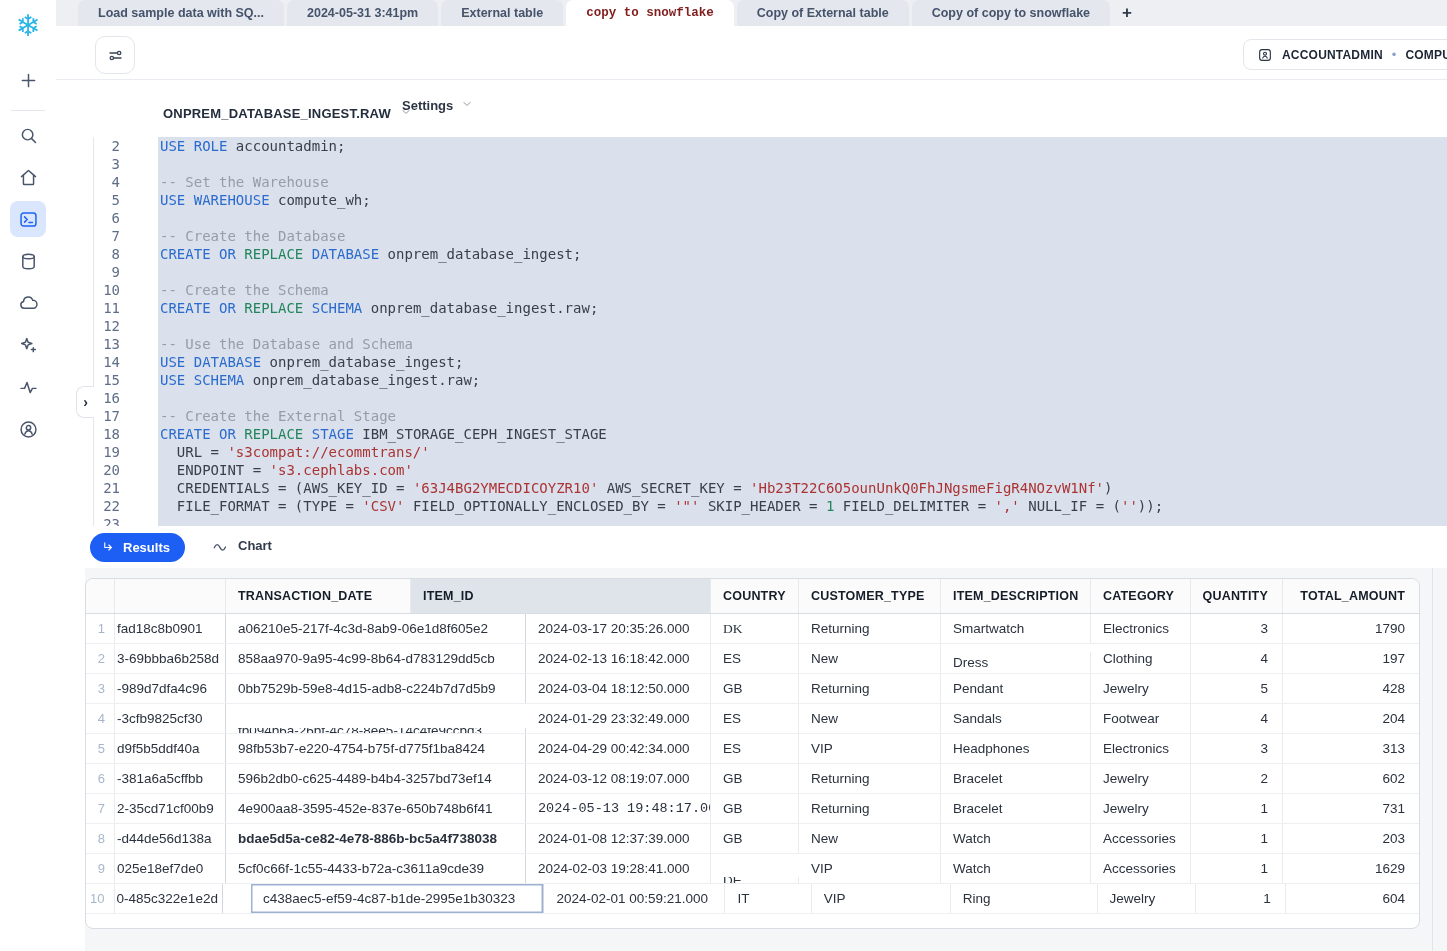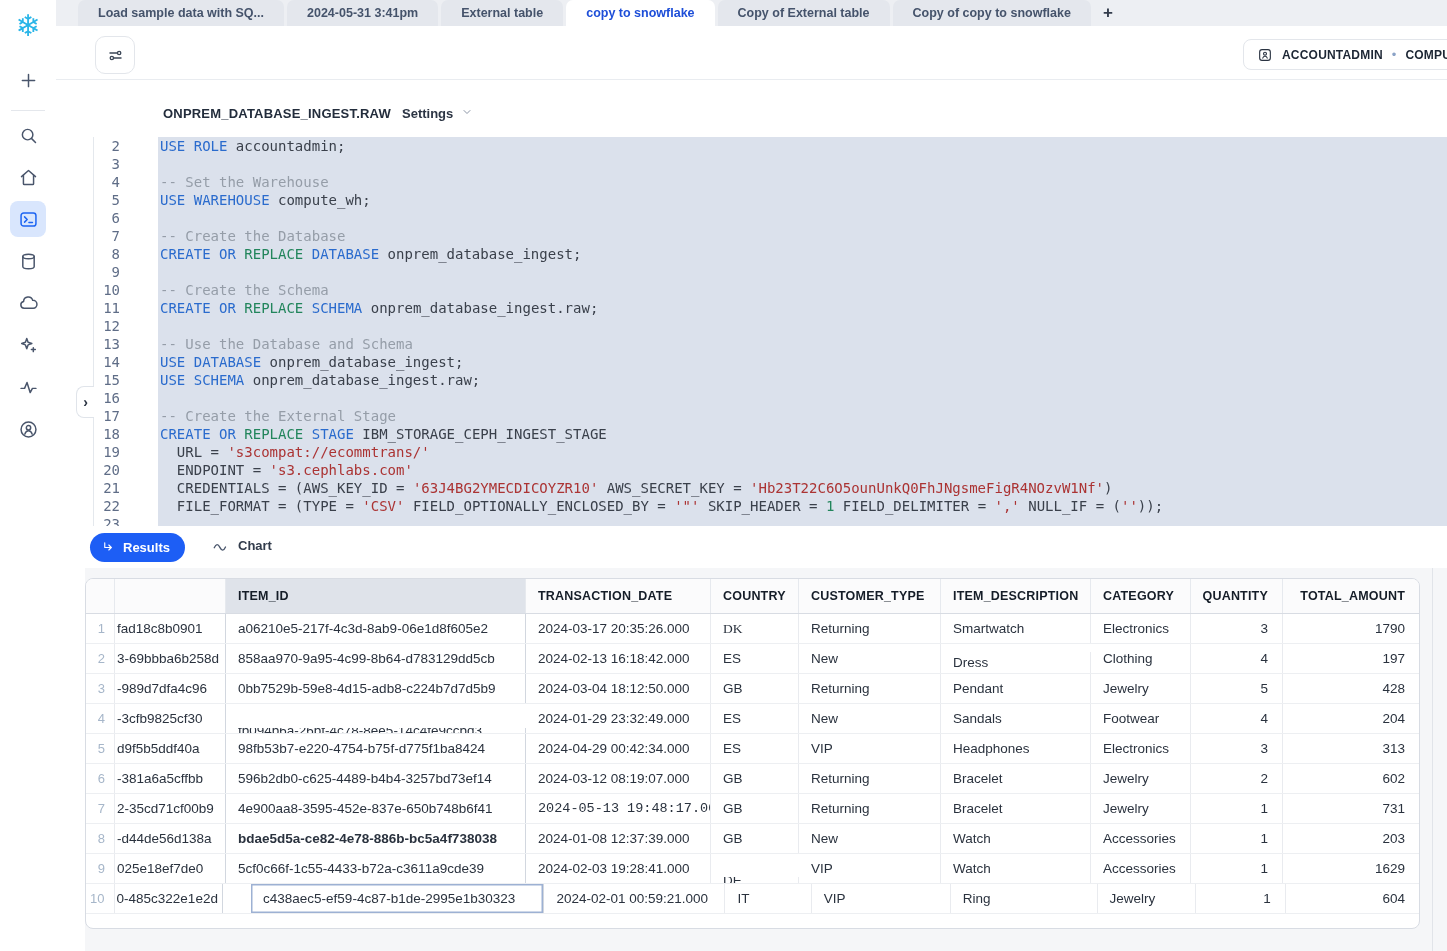--- a/index.html
+++ b/index.html
@@ -18,41 +18,41 @@
   .sb-btn.first { margin-top:20px; }
   .sb-btn.active { background:#d9e6fd; color:#1c64f2; }
   .sb-div { width:34px; height:1px; background:#e4e7ec; margin-top:12px; }
 
   
   .tabbar { position:absolute; left:56px; top:0; right:0; height:26px; background:#edeff3;
             display:flex; align-items:stretch; z-index:20; }
   .tabstrip { display:flex; gap:3px; padding-left:22px; }
   .tab { height:26px; padding:0 20px; display:flex; align-items:center; font-size:12.5px; font-weight:600;
          color:#45536b; background:#e4e7ed; border-radius:7px 7px 0 0; white-space:nowrap; cursor:pointer; }
-  .tab.active { background:#fff; color:#1d4ed8; font-weight:700; }
+  .tab.active { background:#fff; color:#7f1d1d; font-weight:700;font-family:Liberation Mono, monospace; }
   .newtab { background:none; border:none; font-size:17px; font-weight:600; color:#333c4c; padding:0 12px;
             cursor:pointer; line-height:26px; }
 
   
   .toolbar-divider { position:absolute; left:56px; right:0; top:79px; height:1px; background:#e9ecf0; }
   .sliders-btn { position:absolute; left:95px; top:36px; width:40px; height:38px; background:#fff;
                  border:1px solid #e3e6eb; border-radius:10px; display:flex; align-items:center;
                  justify-content:center; color:#3c4757; cursor:pointer; }
   .sliders-btn svg { width:19px; height:19px; stroke:currentColor; fill:none; stroke-width:1.7; stroke-linecap:round; }
   .ctx-pill { position:absolute; left:1243px; top:39px; height:31px; width:270px; background:#fff;
               border:1px solid #e3e6eb; border-radius:8px; display:flex; align-items:center; gap:9px;
               padding:0 13px; cursor:pointer; }
   .ctx-pill svg { width:16px; height:16px; stroke:#2a3342; fill:none; stroke-width:1.7; stroke-linecap:round; }
   .ctx-role, .ctx-wh { font-size:12px; font-weight:700; color:#1c2634; letter-spacing:.2px; white-space:nowrap; }
   .ctx-dot { font-size:13px; color:#8ba3c7; line-height:1; }
 
   
   .ws-selector { position:absolute; left:163px; top:104px; display:flex; align-items:center; gap:9px; cursor:pointer; }
   .ws-selector .lbl { font-size:13px; font-weight:700; color:#232d3c; letter-spacing:.2px; }
-  .ws-settings { position:absolute; left:402px; top:104px; display:flex; align-items:center; gap:8px; cursor:pointer; }
+  .ws-settings { position:absolute; left:402px; top:96px; display:flex; align-items:center; gap:8px; cursor:pointer; }
   .ws-settings .lbl { font-size:13px; font-weight:600; color:#2c3544; }
   .chev svg { width:12px; height:12px; stroke:#8b95a6; fill:none; stroke-width:2; stroke-linecap:round; stroke-linejoin:round; }
 
   
   .editor-edge { position:absolute; left:93px; top:137px; width:1px; height:389px; background:#e4e8ed; }
   .expand-flap { position:absolute; left:76px; top:386px; width:18px; height:32px; background:#fff;
                  border:1px solid #e0e4ea; border-right:none; border-radius:8px 0 0 8px; z-index:6;
                  display:flex; align-items:center; justify-content:center; cursor:pointer;
                  font-size:14px; font-weight:700; color:#2a3342; }
   .editor { position:absolute; left:94px; top:137px; width:1353px; height:389px; overflow:hidden;
@@ -249,22 +249,22 @@
       </svg>
     <span>Chart</span>
   </div>
 
   <div class="results-bg"></div>
   <div class="right-line"></div>
   <div class="tbl">
     <div class="thead">
         <div class="hcell" style="width: 29px;"></div>
         <div class="hcell" style="width: 111px;"></div>
+        <div class="hcell" style="width: 185px;">TRANSACTION_DATE</div>
         <div class="hcell hl" style="width: 300px;">ITEM_ID</div>
-        <div class="hcell" style="width: 185px;">TRANSACTION_DATE</div>
         <div class="hcell" style="width: 88px;">COUNTRY</div>
         <div class="hcell" style="width: 142px;">CUSTOMER_TYPE</div>
         <div class="hcell" style="width: 150px;">ITEM_DESCRIPTION</div>
         <div class="hcell" style="width: 100px;">CATEGORY</div>
         <div class="hcell right" style="width: 92px;">QUANTITY</div>
         <div class="hcell right" style="width: 136px;">TOTAL_AMOUNT</div>
       </div>
     <div class="tbody">
         <div class="trow">
           <div class="cell rownum" style="width: 29px;">1</div>

